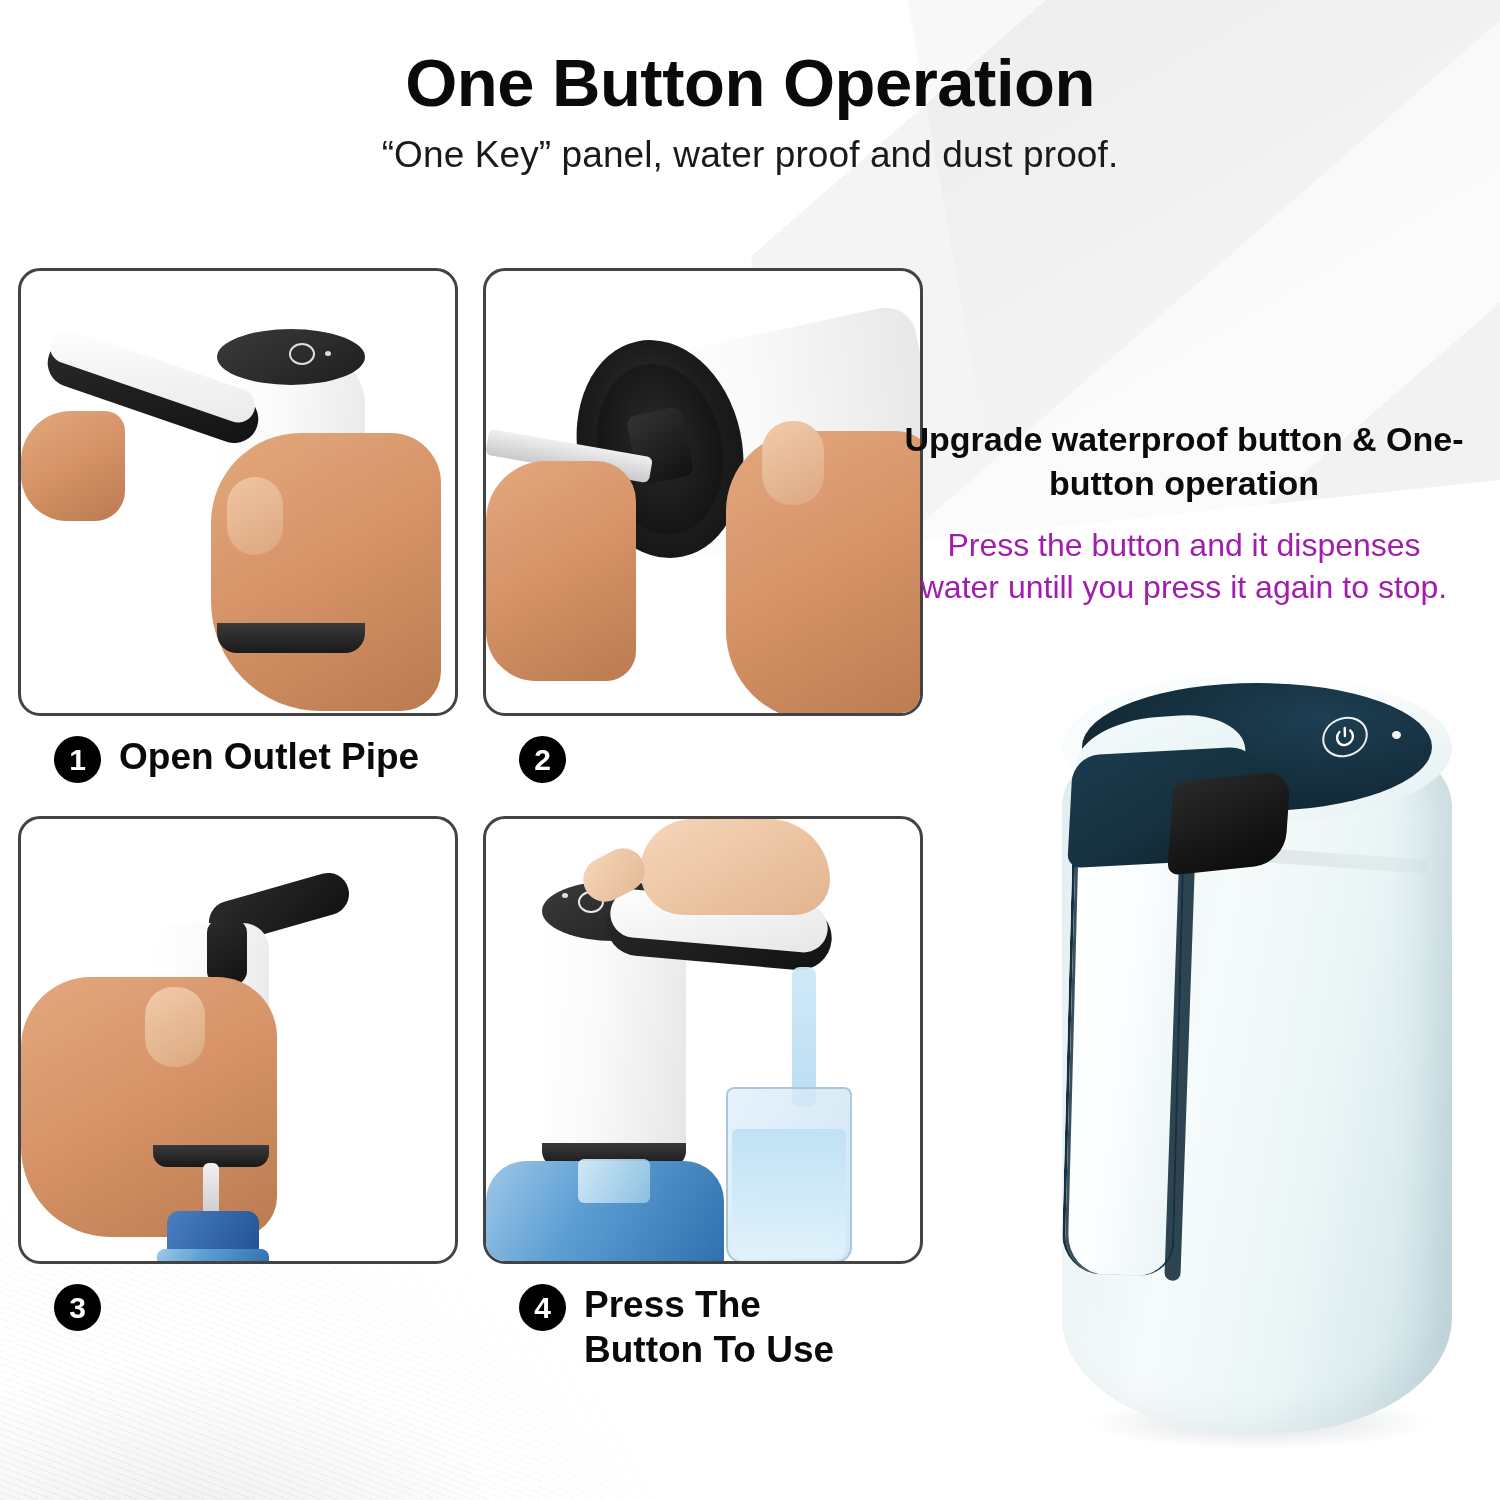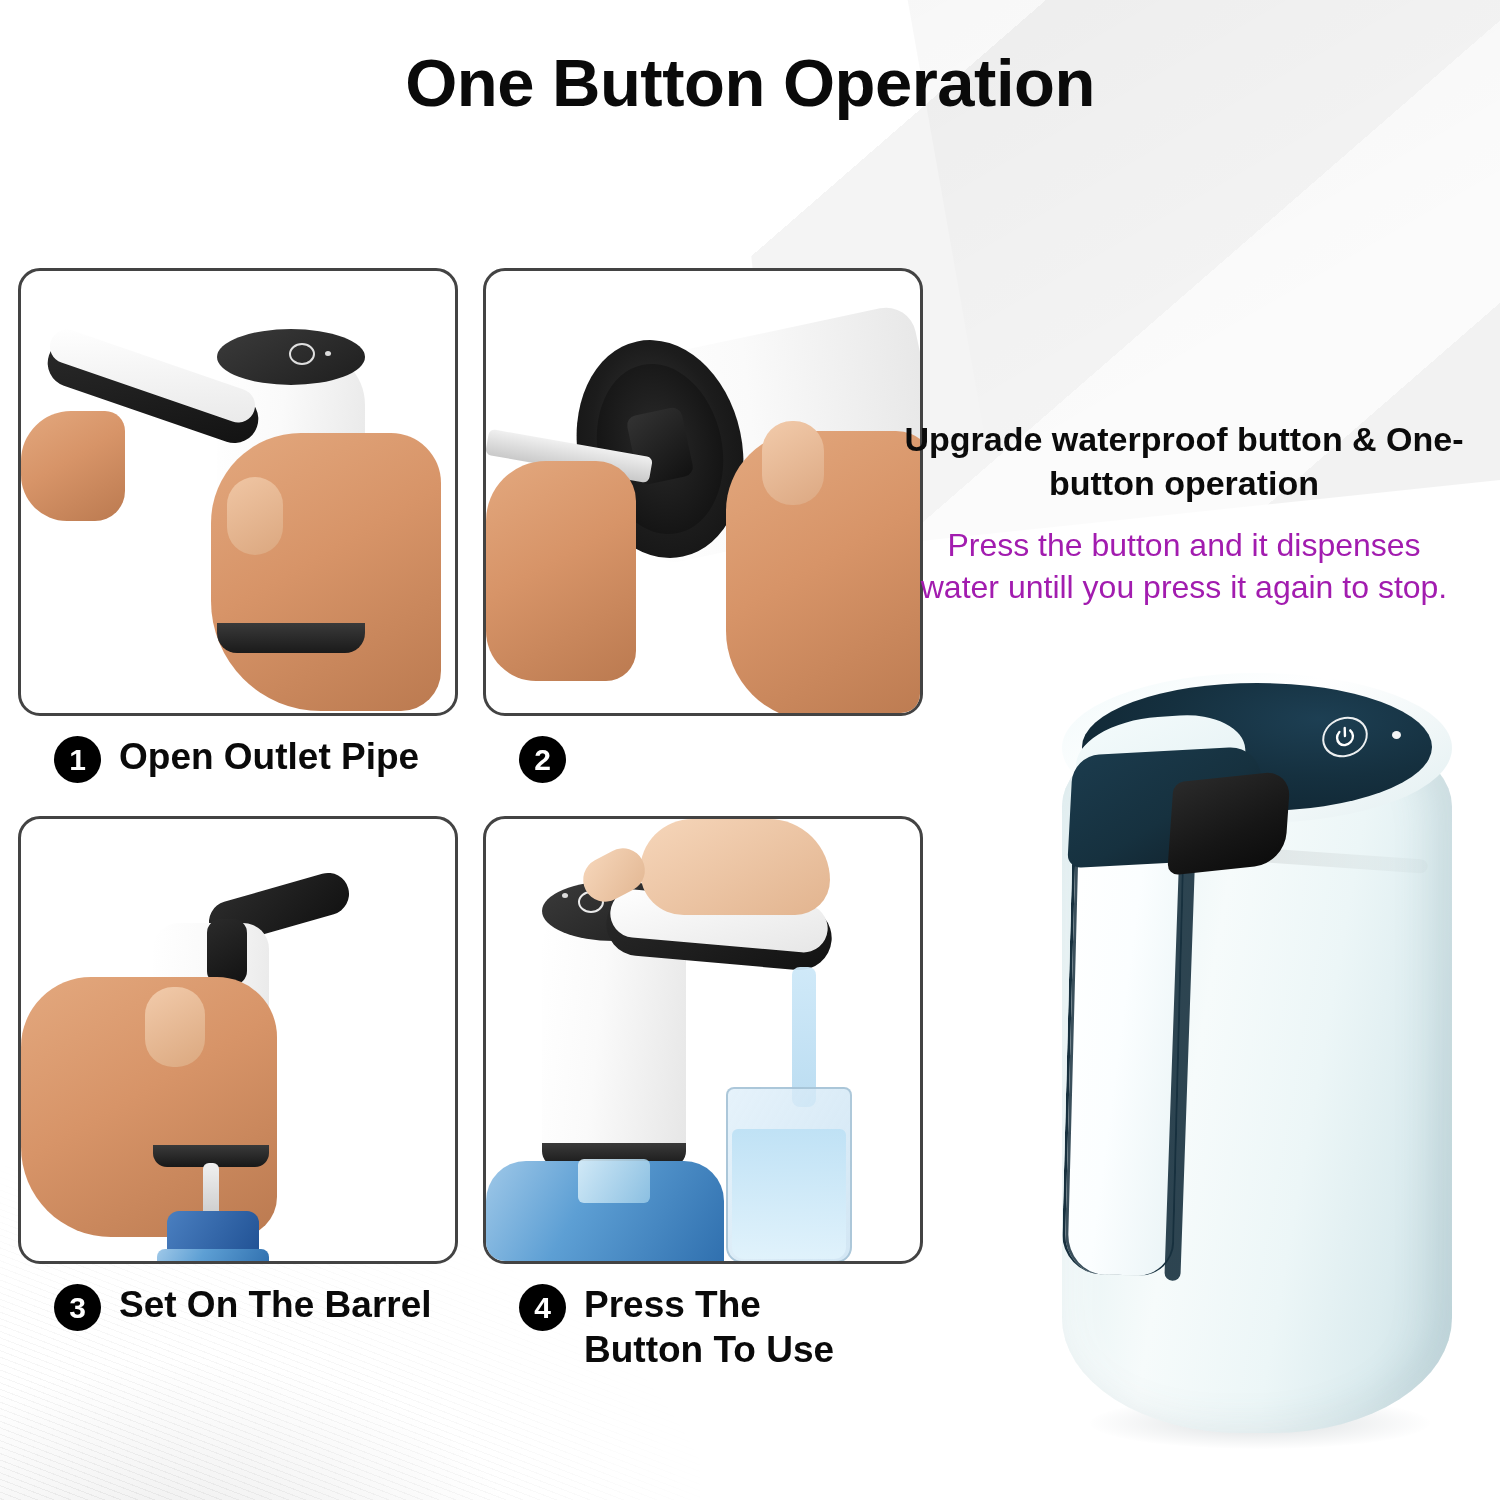--- a/index.html
+++ b/index.html
@@ -243,20 +243,21 @@
 
 <div class="bg-layer">
   <div class="bg-diag-tr"></div>
   <div class="bg-diag-tr2"></div>
   <div class="bg-moire-bl"></div>
   <div class="bg-moire-bl2"></div>
 </div>
 
 <div class="header">
   <div class="title">One Button Operation</div>
+  <div class="subtitle">“One Key” panel, water proof and dust proof.</div>
 </div>
 
 <div class="steps">
 
   <div class="step-row">
 
     <div class="step">
       <div class="photo">
 
         <div class="dev-body" style="left:196px;top:78px;width:148px;height:300px;border-radius:56px 56px 18px 18px;"></div>
@@ -304,21 +305,20 @@
         <div class="spout" style="left:186px;top:100px;width:40px;height:66px;border-radius:14px;"></div>
         <div class="hand" style="left:0px;top:158px;width:256px;height:260px;border-radius:70px 60px 40px 90px;"></div>
         <div style="position:absolute;left:124px;top:168px;width:60px;height:80px;border-radius:28px;background:linear-gradient(150deg,#f2cbab,#dba87f);"></div>
         <div style="position:absolute;left:132px;top:326px;width:116px;height:22px;border-radius:0 0 14px 14px;background:linear-gradient(180deg,#3a3a3a,#181818);"></div>
         <div class="hose" style="left:182px;top:344px;width:16px;height:58px;"></div>
         <div class="bottle" style="left:146px;top:392px;width:92px;height:56px;border-radius:12px 12px 6px 6px;background:linear-gradient(120deg,#4a7fc0,#1e4f92);"></div>
         <div class="bottle" style="left:136px;top:430px;width:112px;height:20px;border-radius:8px;"></div>
       </div>
       <div class="caption">
         <div class="num">3</div>
-        <div class="cap-text">Set On The Barrel</div>
       </div>
     </div>
 
     <div class="step narrow">
       <div class="photo">
         <div class="dev-body" style="left:56px;top:96px;width:144px;height:248px;border-radius:30px 30px 16px 16px;"></div>
         <div class="darkpanel" style="left:56px;top:62px;width:144px;height:60px;border-radius:50%;"></div>
         <div style="position:absolute;left:92px;top:72px;width:26px;height:22px;border-radius:50%;border:2px solid rgba(255,255,255,0.9);"></div>
         <div style="position:absolute;left:76px;top:74px;width:6px;height:5px;border-radius:50%;background:#ddd;"></div>
         <div class="spout" style="left:120px;top:80px;width:226px;height:64px;border-radius:32px;transform:rotate(5deg);"></div>

